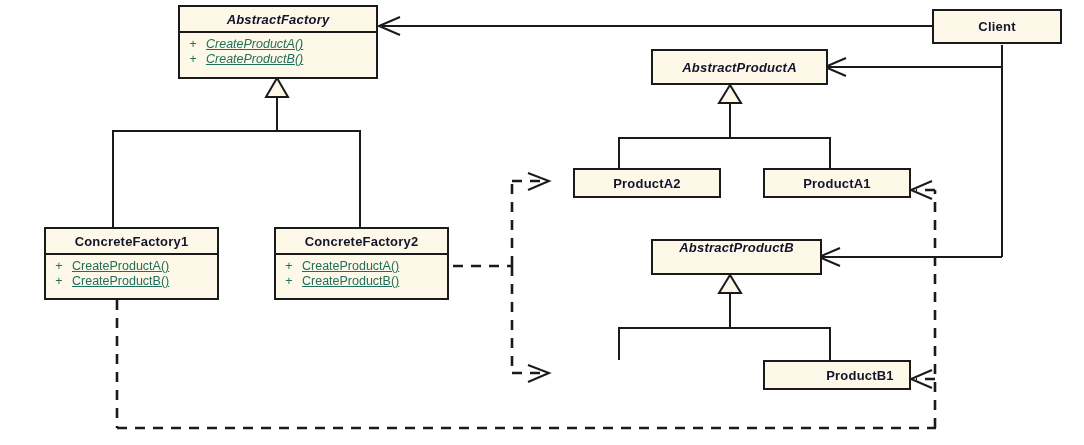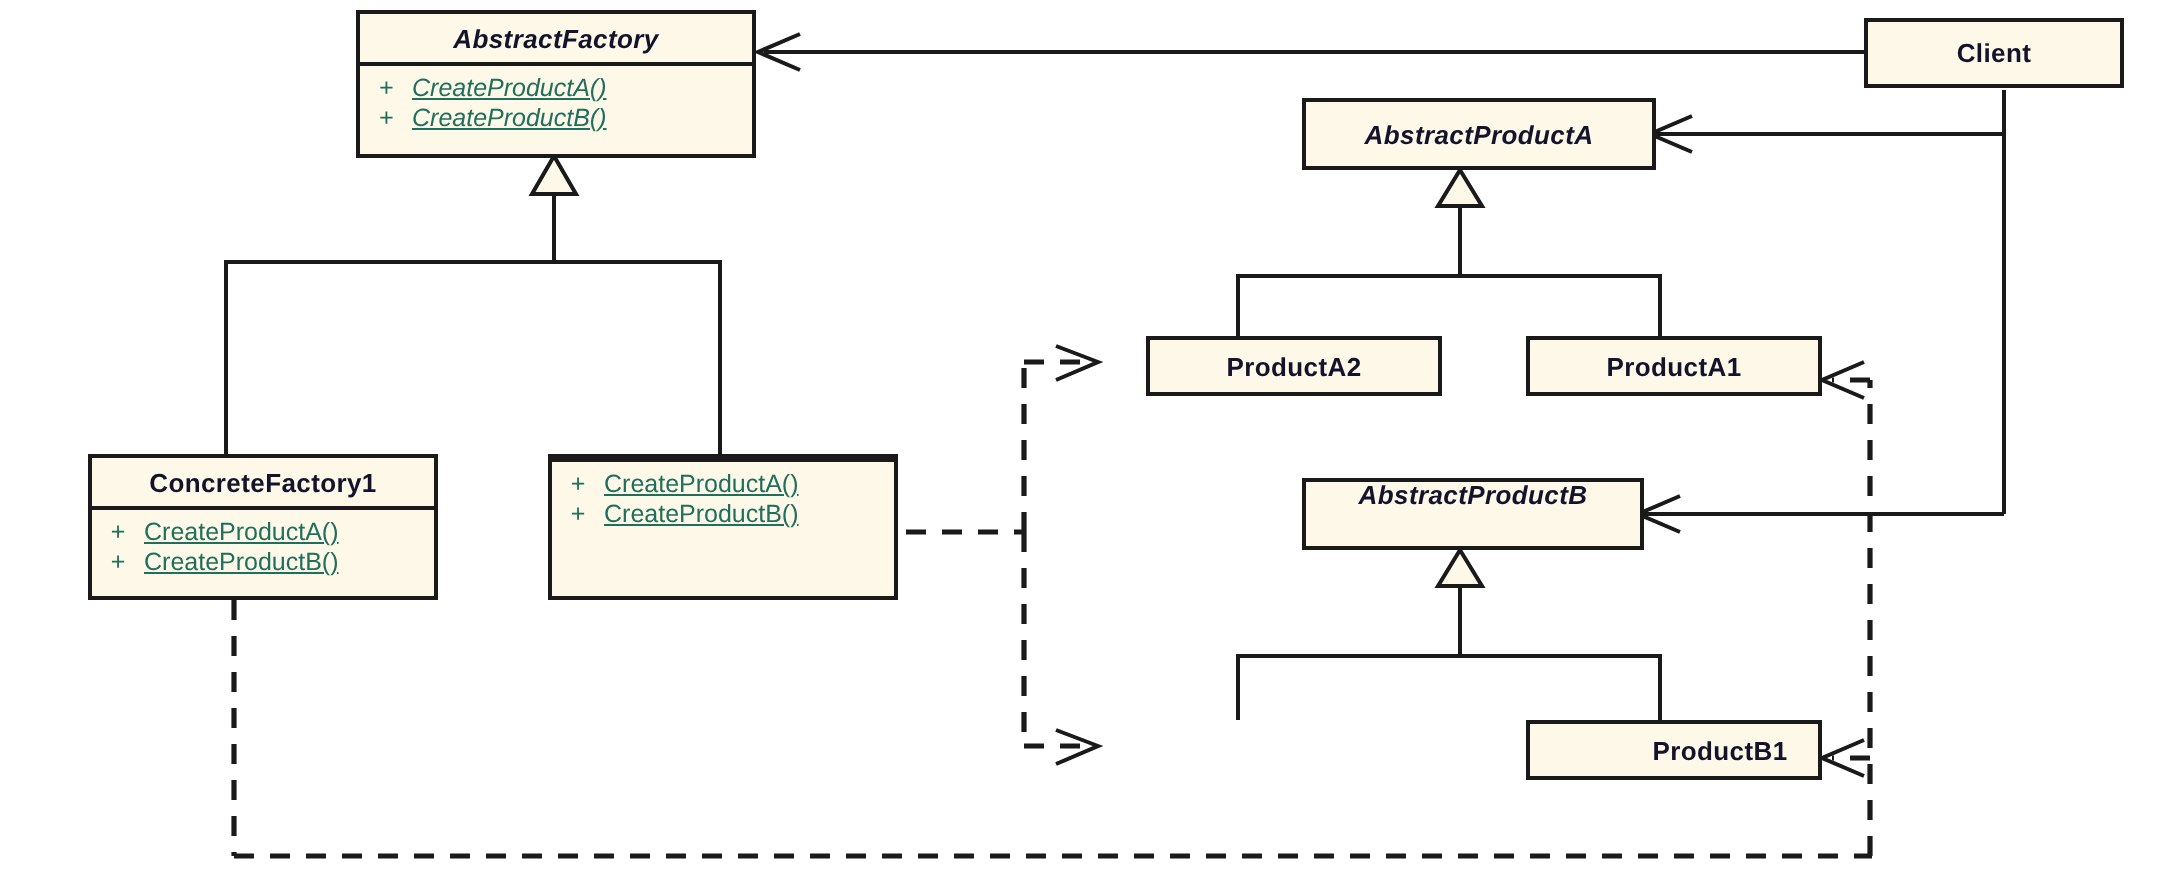--- a/index.html
+++ b/index.html
@@ -139,20 +139,21 @@
         <span class="op-name">CreateProductA()</span>
       </div>
       <div class="op-row">
         <span class="op-vis">+</span>
         <span class="op-name">CreateProductB()</span>
       </div>
     </div>
   </div>
 
   <div class="uml-box" style="left:274px;top:227px;width:175px;height:73px;">
+    <div class="box-title" style="padding:6px 0 5px;">ConcreteFactory2</div>
     <div class="divider"></div>
     <div class="ops">
       <div class="op-row">
         <span class="op-vis">+</span>
         <span class="op-name">CreateProductA()</span>
       </div>
       <div class="op-row">
         <span class="op-vis">+</span>
         <span class="op-name">CreateProductB()</span>
       </div>

